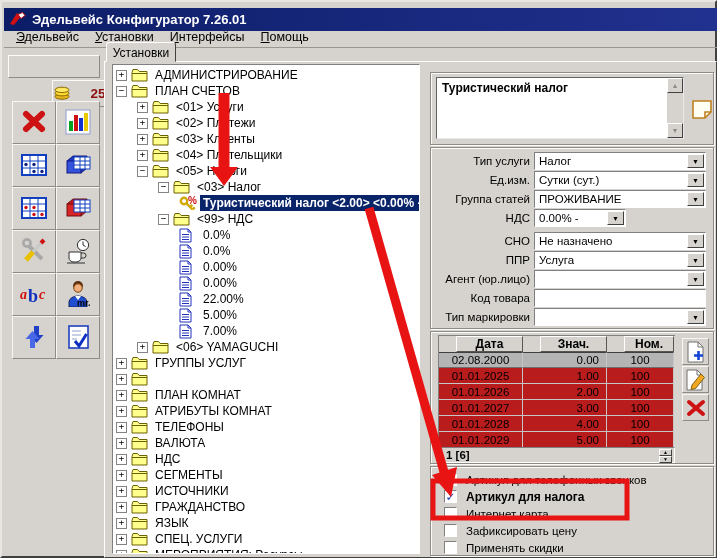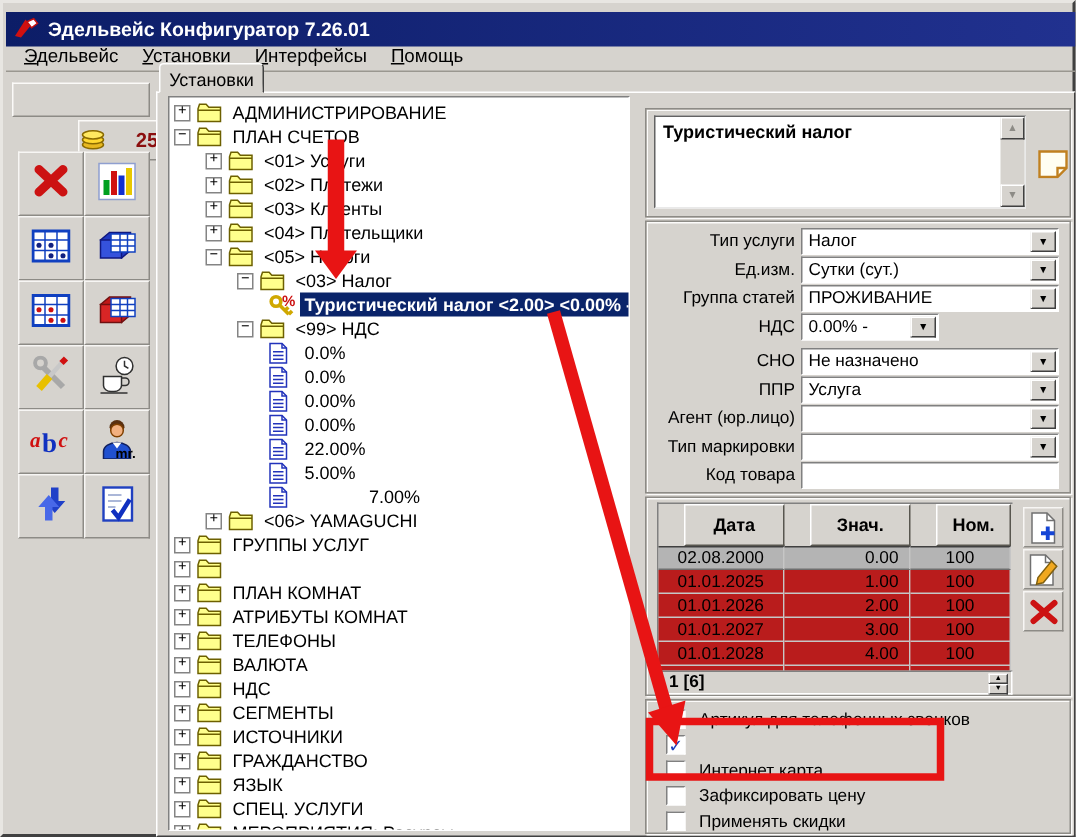--- a/index.html
+++ b/index.html
@@ -71,21 +71,21 @@
          box-sizing:border-box;position:relative;display:flex;align-items:center;
          padding-left:4px;font-size:11.5px;}
   .combo.small{flex:none;width:92px;}
   .arrow-btn{position:absolute;right:1px;top:1px;bottom:1px;width:15px;background:#d6d3ce;
              border:1px solid;border-color:#fff #404040 #404040 #fff;font-size:7px;
              display:flex;align-items:center;justify-content:center;cursor:pointer;}
   
   .dtable{position:absolute;left:436px;top:333px;width:237px;z-index:4;
           border-left:1px solid #808080;border-top:1px solid #808080;box-sizing:border-box;}
   .thead,.trrow{display:grid;grid-template-columns:84px 84px 67px;}
-  .th{height:28px;background:#d6d3ce;border:1px solid;border-color:#fff #58564f #58564f #fff;
+  .th{height:16px;background:#d6d3ce;border:1px solid;border-color:#fff #58564f #58564f #fff;
       font-weight:bold;font-size:12px;display:flex;align-items:center;justify-content:center;
       box-sizing:border-box;margin-left:17px;}
   .td{height:16px;background:#b91c1c;border-right:1px solid #c6c6c6;border-bottom:1px solid #c6c6c6;
       font-size:11.5px;display:flex;align-items:center;padding:0 7px;box-sizing:border-box;}
   .td.c{justify-content:center;padding:0;} .td.r{justify-content:flex-end;}
   .trrow.sel .td{background:#b4b4b4;border-top:1px solid #404040;border-bottom:1px solid #6e6e6e;}
   .tfooter{position:absolute;left:436px;top:445px;width:237px;height:16px;background:#d6d3ce;
            border:1px solid;border-color:#808080 #fff #fff #808080;box-sizing:border-box;z-index:4;
            font-weight:bold;font-size:11.5px;display:flex;align-items:center;padding-left:7px;}
   .spinner{position:absolute;right:2px;top:1px;width:13px;height:13px;display:flex;
@@ -394,21 +394,21 @@
       <div class="trow" style="padding-left: 66px;">
         <span class="tico">
           <svg width="13" height="15">
             <path d="M1 1 h8 l3 3 v10 H1 z" fill="#fff" stroke="#2233bb"></path>
             <path d="M9 1 v3 h3" fill="none" stroke="#2233bb"></path>
             <path d="M3 6.5 h7 M3 9 h7 M3 11.5 h7" stroke="#2233bb"></path>
           </svg>
         </span>
         <span class="tlabel">5.00%</span>
       </div>
-      <div class="trow" style="padding-left: 66px; gap: 43px;">
+      <div class="trow" style="padding-left: 66px;">
         <span class="tico">
           <svg width="13" height="15">
             <path d="M1 1 h8 l3 3 v10 H1 z" fill="#fff" stroke="#2233bb"></path>
             <path d="M9 1 v3 h3" fill="none" stroke="#2233bb"></path>
             <path d="M3 6.5 h7 M3 9 h7 M3 11.5 h7" stroke="#2233bb"></path>
           </svg>
         </span>
         <span class="tlabel">7.00%</span>
       </div>
       <div class="trow" style="padding-left: 24px;">
@@ -612,30 +612,30 @@
         </div>
       </div>
       <div class="frow">
         <span class="flabel">Агент (юр.лицо)</span>
         <div class="combo">
           <span></span>
           <div class="arrow-btn">▼</div>
         </div>
       </div>
       <div class="frow">
+        <span class="flabel">Код товара</span>
+        <div class="combo">
+          <span></span>
+        </div>
+      </div>
+      <div class="frow">
         <span class="flabel">Тип маркировки</span>
         <div class="combo">
           <span></span>
           <div class="arrow-btn">▼</div>
-        </div>
-      </div>
-      <div class="frow">
-        <span class="flabel">Код товара</span>
-        <div class="combo">
-          <span></span>
         </div>
       </div>
     </div>
 
   <div class="group grp3"></div>
   <div class="dtable" id="dtable">
       <div class="thead">
         <div class="th">Дата</div>
         <div class="th">Знач.</div>
         <div class="th">Ном.</div>
@@ -699,20 +699,21 @@
     </div>
 
   <div class="group grp4"></div>
   <div class="cbcol" id="cbcol">
       <div class="cbrow">
         <div class="cb"></div>
         <span>Артикул для телефонных звонков</span>
       </div>
       <div class="cbrow b">
         <div class="cb">✓</div>
+        <span>Артикул для налога</span>
       </div>
       <div class="cbrow">
         <div class="cb"></div>
         <span>Интернет карта</span>
       </div>
       <div class="cbrow">
         <div class="cb"></div>
         <span>Зафиксировать цену</span>
       </div>
       <div class="cbrow">

